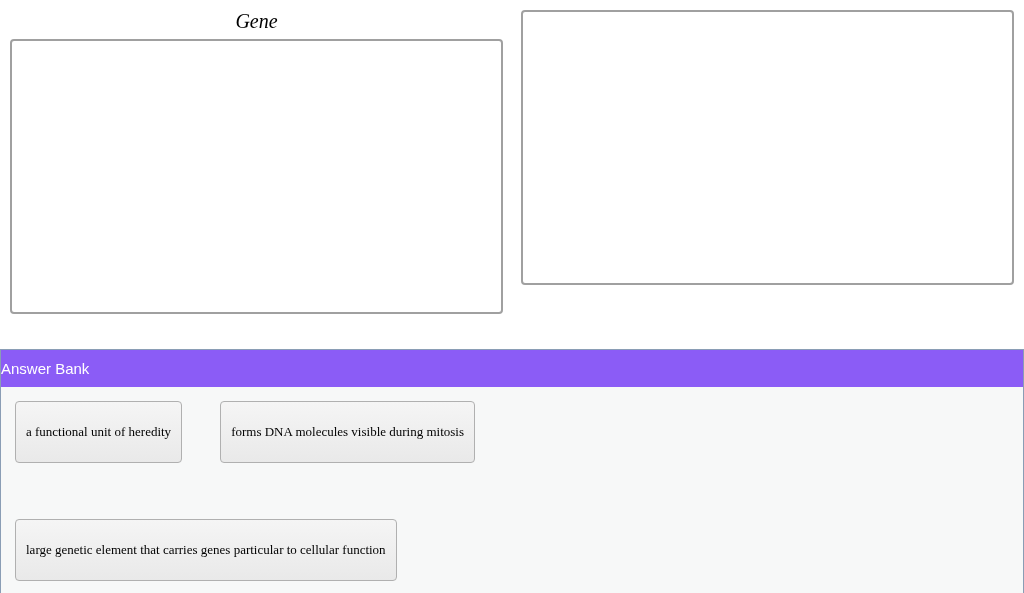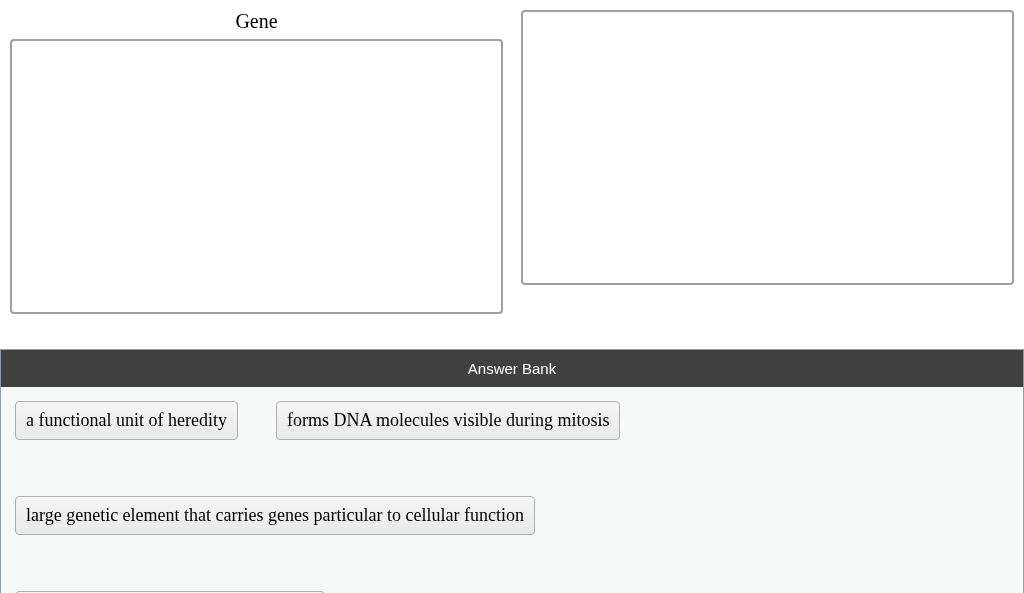--- a/index.html
+++ b/index.html
@@ -12,20 +12,21 @@
       background: #ffffff;
       width: 1024px;
       height: 593px;
       overflow: hidden;
     }
     .categories-container {
       display: flex;
       justify-content: space-between;
       padding: 10px;
       gap: 18px;
+      font-style: italic;
     }
     .category-column {
       flex: 1;
       display: flex;
       flex-direction: column;
       align-items: center;
     }
     .category-label {
       font-size: 20px;
       color: #000;
@@ -38,40 +39,40 @@
       border: 2px solid #a0a0a0;
       border-radius: 4px;
       background: #ffffff;
     }
     .answer-bank-container {
       margin-top: 25px;
       border: 1px solid #8a9db5;
       background: #f7f8f8;
     }
     .answer-bank-header {
-      background: #404040;
+      background: #8b5cf6;
       color: #ffffff;
-      text-align: center;
+      text-align: left;
       padding: 10px 0;
       font-family: Arial, Helvetica, sans-serif;
       font-size: 15px;
     }
     .answer-bank-body {
       padding: 14px 14px 10px 14px;
       display: flex;
       flex-wrap: wrap;
       align-content: flex-start;
       gap: 28px 38px;
     }
     .answer-item {
       border: 1px solid #b0b0b0;
       border-radius: 4px;
       background: linear-gradient(#f5f5f5, #e9e9e9);
-      padding: 8px 10px;
-      font-size: 18px;
+      padding: 22px 10px;
+      font-size: 13px;
       color: #000;
       cursor: grab;
       user-select: none;
       white-space: nowrap;
     }
     
     .row-break {
       flex-basis: 100%;
       height: 0;
     }

